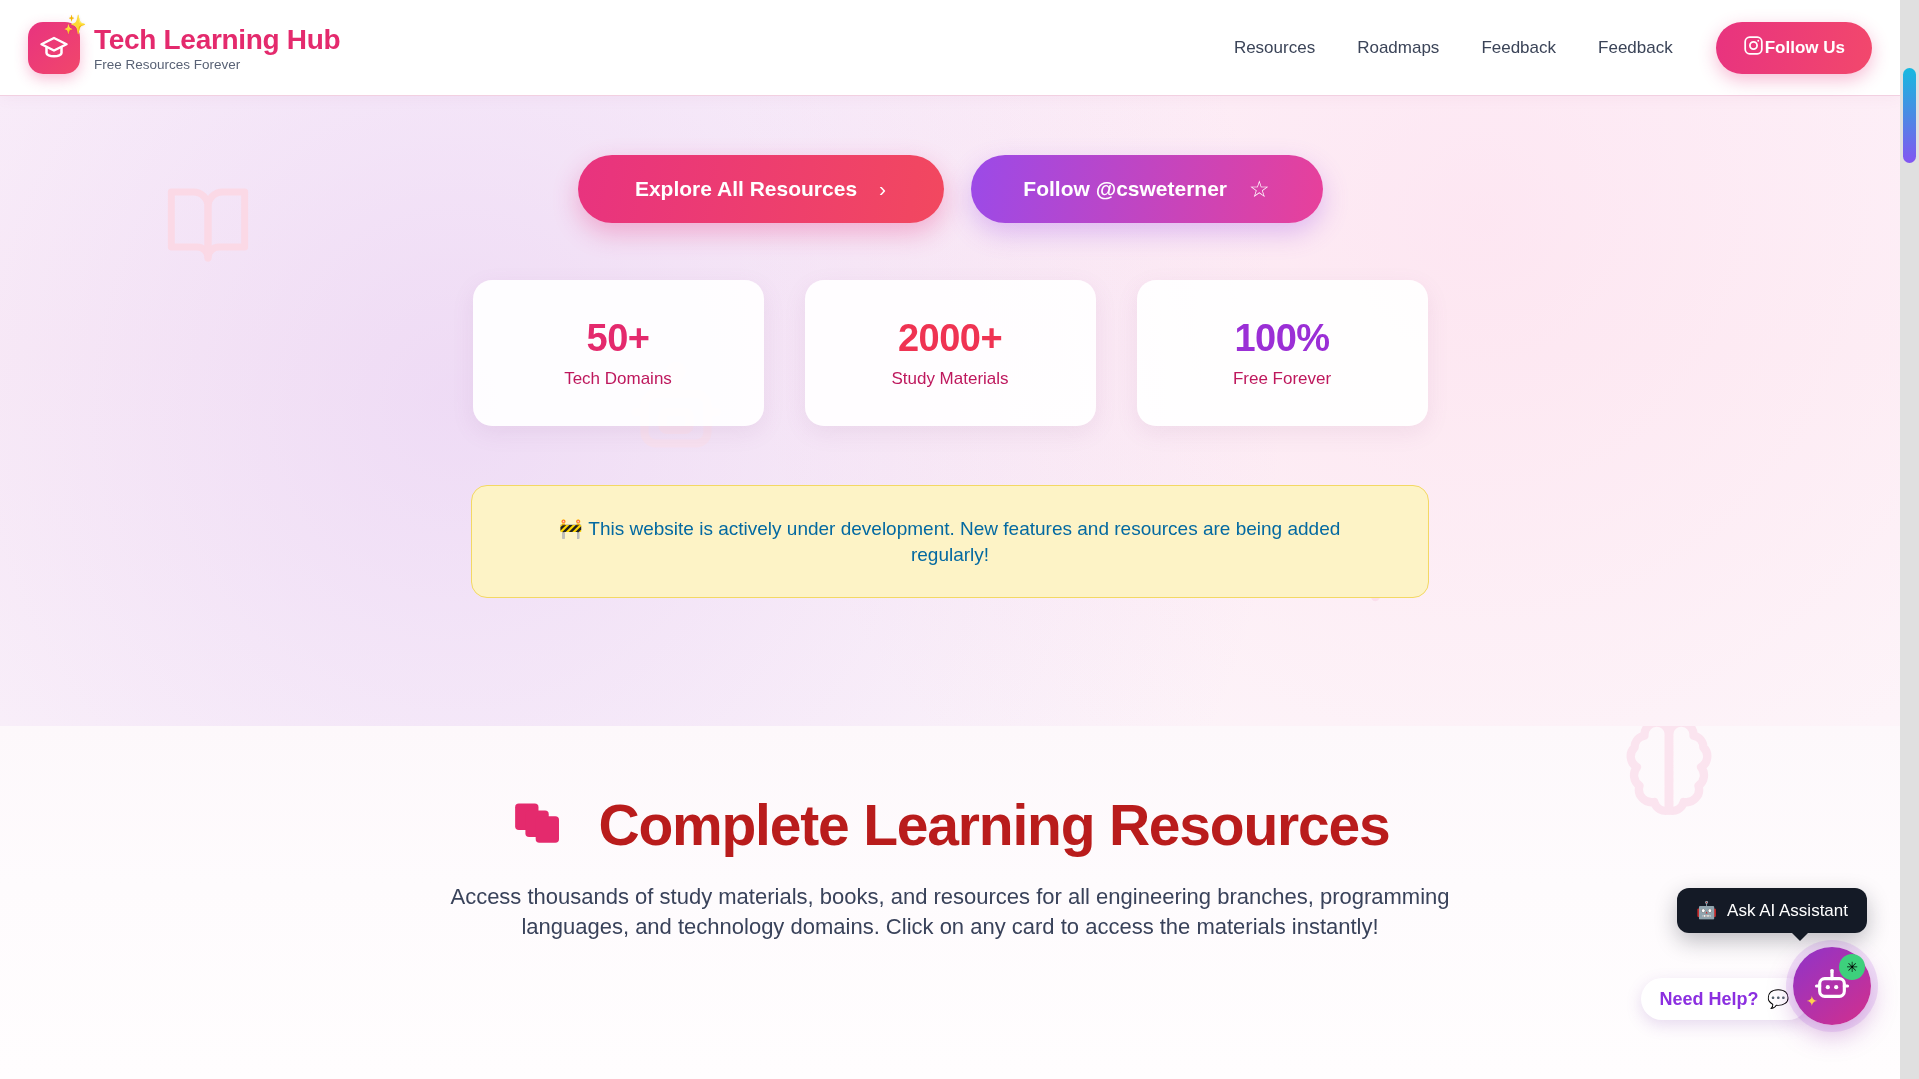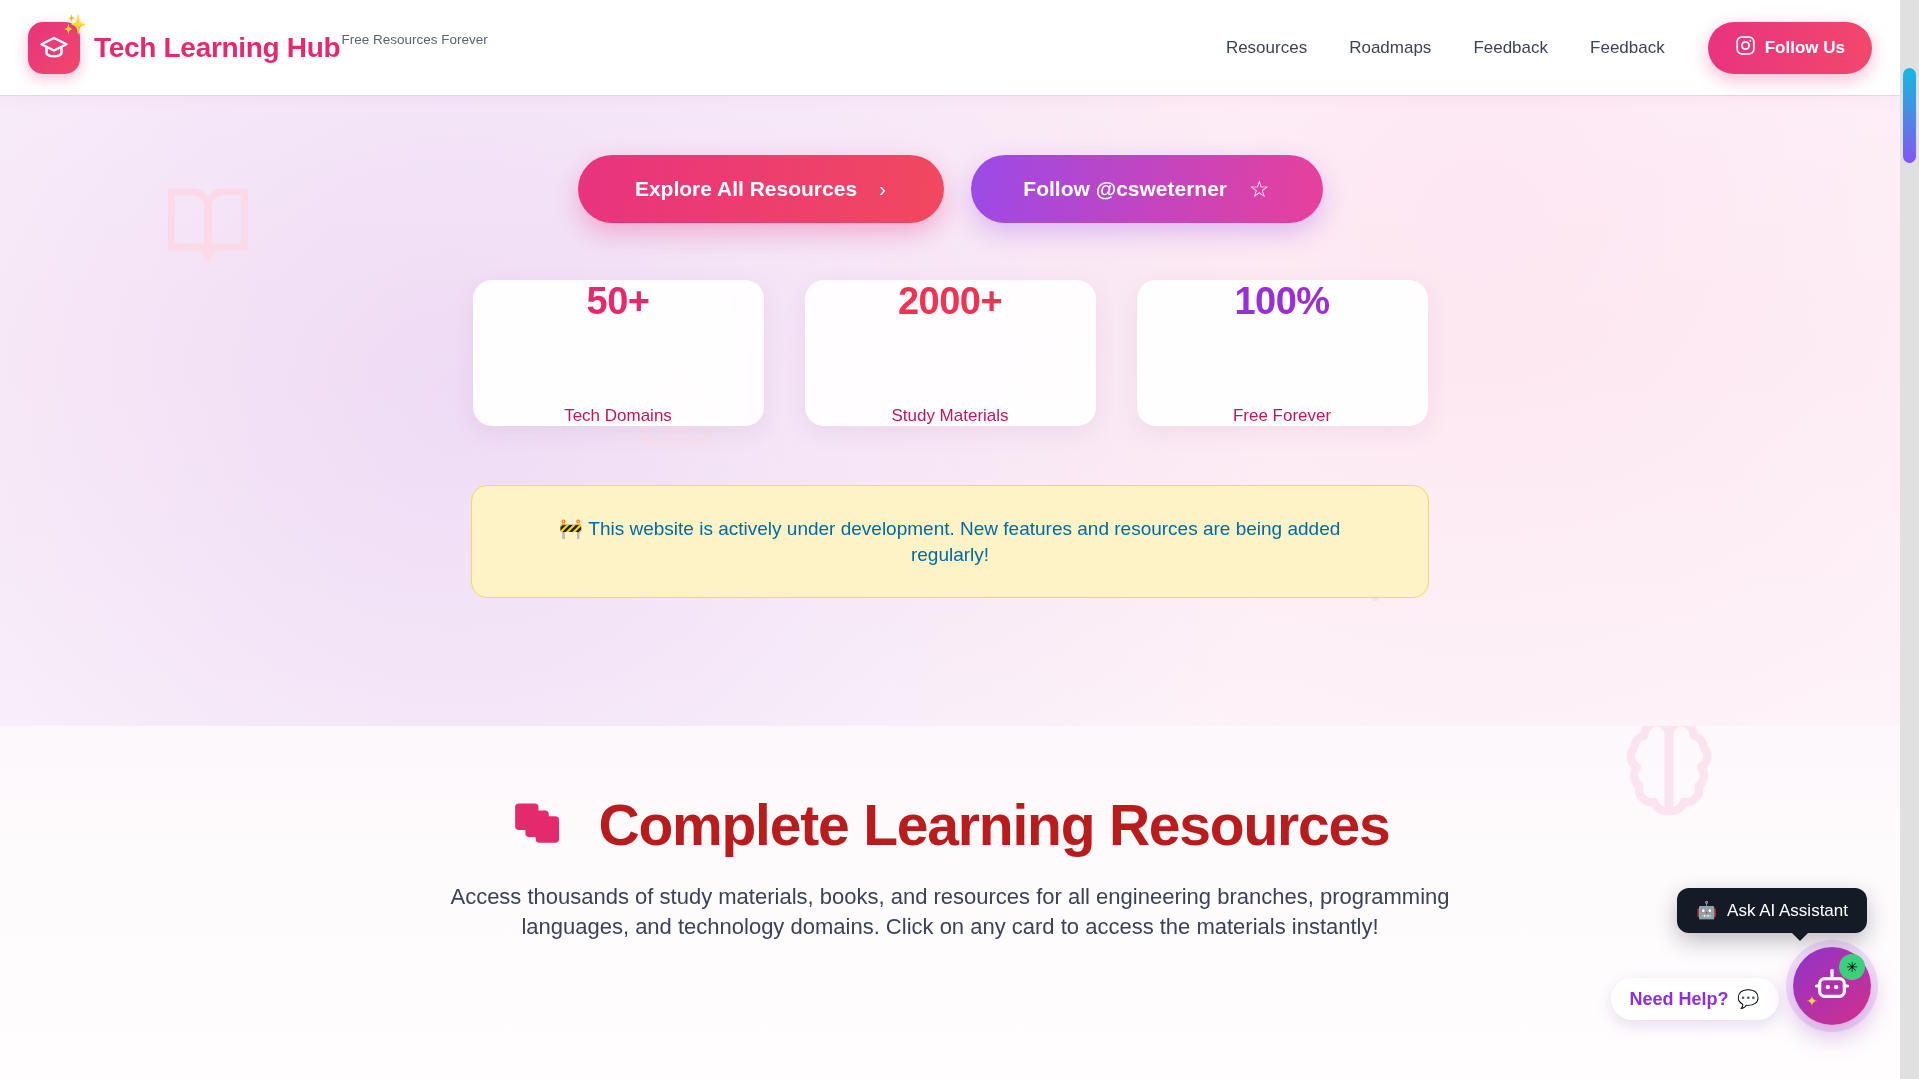--- a/index.html
+++ b/index.html
@@ -63,35 +63,35 @@
     width: 52px; height: 52px; border-radius: 15px;
     background: linear-gradient(135deg, #e8337f 0%, #f1476b 100%);
     display: flex; align-items: center; justify-content: center;
     box-shadow: 0 5px 14px rgba(232,51,127,0.30);
   }
   .logo-spark {
     position: absolute; right: -7px; top: -7px;
     font-size: 19px; line-height: 1;
     filter: drop-shadow(0 0 1px rgba(0,0,0,0.08));
   }
-  .brand-text { display: flex; gap: 1px; }
+  .brand-text { display: flex; flex-direction: column; gap: 1px; }
   .brand-title {
     font-size: 28px; font-weight: 700; letter-spacing: -0.3px;
     color: #e42a6d;
   }
   .brand-sub { font-size: 13.5px; color: #596275; font-weight: 400; }
 
   .nav { margin-left: auto; display: flex; align-items: center; gap: 0; }
   .nav-link {
     font-size: 17px; color: #3b4458; font-weight: 400;
     padding: 10px 21px; cursor: pointer; white-space: nowrap;
   }
   .follow-btn {
     margin-left: 22px; margin-right: 28px;
-    display: flex; align-items: center; gap: 9px;
+    display: flex; align-items: center; gap: 1px;
     height: 52px; padding: 0 27px;
     border-radius: 30px; border: none; cursor: pointer;
     background: linear-gradient(100deg, #e8337f 0%, #f2486c 100%);
     color: #fff; font-size: 17px; font-weight: 700;
     font-family: "Liberation Sans", sans-serif;
     box-shadow: 0 6px 18px rgba(232,51,127,0.33);
   }
 
   
   .hero {
@@ -121,21 +121,21 @@
   .cta .chev { font-size: 21px; font-weight: 400; }
   .cta .star { font-size: 23px; font-weight: 400; }
 
   .stats-row { display: flex; gap: 41px; margin-top: 57px; }
   .stat-card {
     width: 291px; height: 146px;
     background: rgba(255,255,255,0.92);
     border-radius: 19px;
     box-shadow: 0 7px 22px rgba(150,90,150,0.10);
     display: flex; flex-direction: column;
-    align-items: center; justify-content: space-between; gap: 9px;
+    align-items: center; justify-content: center; gap: 9px;
   }
   .stat-num { font-size: 38px; font-weight: 700; letter-spacing: -0.5px; }
   .stat-label { font-size: 17px; color: #be185d; }
 
   .notice {
     margin-top: 59px;
     width: 958px; min-height: 113px;
     background: #fdf3c6;
     border: 1.5px solid #f3d864;
     border-radius: 16px;
@@ -180,21 +180,21 @@
     z-index: 60;
   }
   .chat-tooltip::after {
     content: "";
     position: absolute; bottom: -8px; right: 58px;
     border-left: 9px solid transparent;
     border-right: 9px solid transparent;
     border-top: 9px solid #141a26;
   }
   .need-help {
-    position: absolute; right: 140px; top: 978px;
+    position: absolute; right: 110px; top: 978px;
     background: #ffffff; border-radius: 22px;
     padding: 10px 19px;
     display: flex; align-items: center; gap: 9px;
     font-size: 18px; font-weight: 700; color: #8b2fe0;
     box-shadow: 0 5px 16px rgba(120,60,170,0.18);
     z-index: 60; cursor: pointer;
   }
   .chat-fab {
     position: absolute; right: 48px; top: 947px;
     width: 78px; height: 78px; border-radius: 50%;

